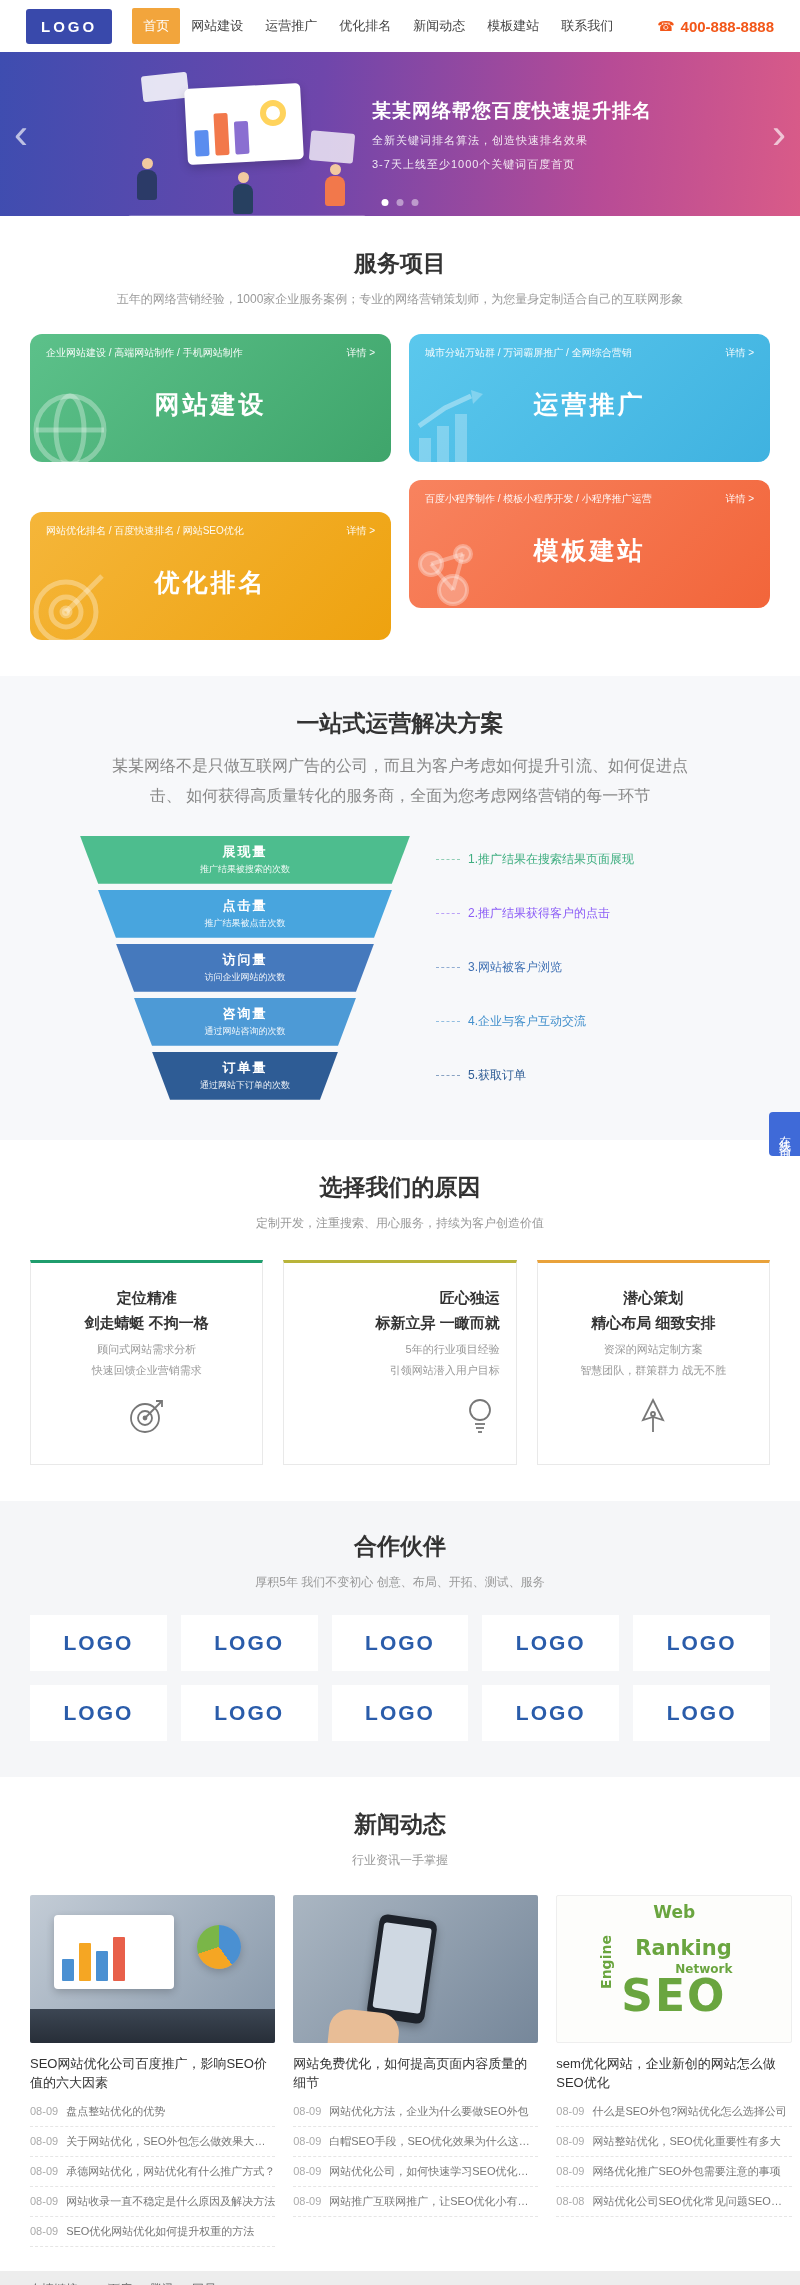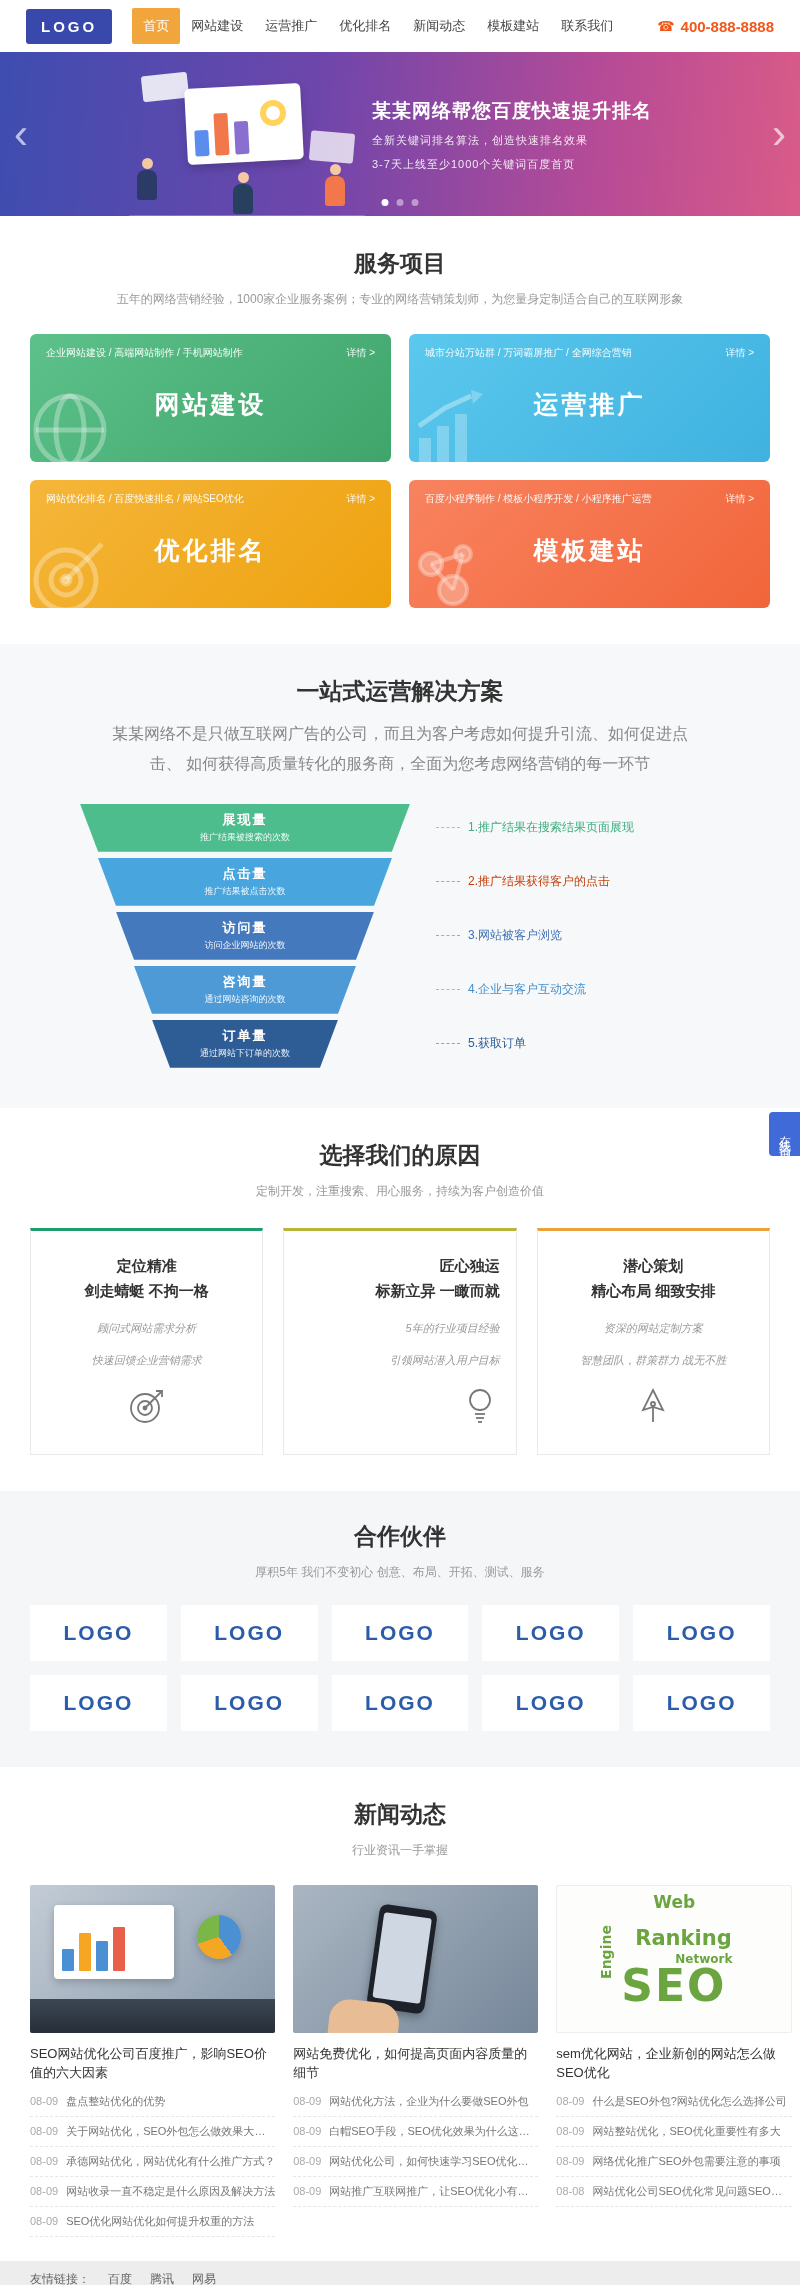--- a/index.html
+++ b/index.html
@@ -46,24 +46,24 @@
   .p3 { left:104px; top:100px; } .p3 .body { background:#274060; }
   .ill-ground { position:absolute; left:0; bottom:6px; width:238px; height:6px; background:rgba(255,255,255,.25); border-radius:3px; }
 
   
   .section { padding:32px 0 36px; }
   .sec-title { font-size:23px; text-align:center; color:#333; font-weight:bold; }
   .sec-sub { font-size:12px; color:#999; text-align:center; margin-top:12px; white-space:nowrap; overflow:hidden; }
 
   
   .svc-grid { display:grid; grid-template-columns:1fr 1fr; gap:18px; margin-top:26px; }
-  .svc-card { position:relative; height:128px; border-radius:6px; color:#fff; padding:12px 16px; overflow:hidden; cursor:pointer; }
+  .svc-card { position:relative; height:128px; border-radius:12px; color:#fff; padding:12px 16px; overflow:hidden; cursor:pointer; }
   .c1 { background:linear-gradient(135deg,#5cc18a,#3fa56b); }
   .c2 { background:linear-gradient(135deg,#5bc8ed,#3fb2e0); }
-  .c3 { background:linear-gradient(135deg,#f5b63a,#eea20f); }
+  .c3 { background:linear-gradient(135deg,#f5b63a,#eea20f);margin-top:32px; }
   .c4 { background:linear-gradient(135deg,#f8835f,#f2653a); }
   .svc-top { display:flex; justify-content:space-between; font-size:10px; opacity:.95; }
   .svc-detail { cursor:pointer; }
   .svc-name { text-align:center; font-size:25px; font-weight:bold; margin-top:28px; letter-spacing:3px; }
   .svc-icon { position:absolute; left:-8px; bottom:-20px; opacity:.9; }
 
   
   .solution { background:#f7f8fa; padding:32px 0 34px; }
   .sol-desc { font-size:16px; color:#888; text-align:center; line-height:1.9; margin-top:12px; }
   .funnel-wrap { width:680px; margin:24px auto 0; }
@@ -72,29 +72,29 @@
   .trap { height:48px; color:#fff; text-align:center; display:flex; flex-direction:column; justify-content:center; gap:2px; }
   .trap-name { font-size:13px; font-weight:bold; letter-spacing:2px; }
   .trap-desc { font-size:9px; opacity:.92; }
   .lv1 { width:330px; background:#4dbd8e; clip-path:polygon(0 0,100% 0,94.5% 100%,5.5% 100%); }
   .lv2 { width:294px; background:#48a5de; clip-path:polygon(0 0,100% 0,93.9% 100%,6.1% 100%); }
   .lv3 { width:258px; background:#4579bd; clip-path:polygon(0 0,100% 0,93% 100%,7% 100%); }
   .lv4 { width:222px; background:#4d9ad6; clip-path:polygon(0 0,100% 0,91.9% 100%,8.1% 100%); }
   .lv5 { width:186px; background:#2e5c95; clip-path:polygon(0 0,100% 0,90.3% 100%,9.7% 100%); }
   .funnel-label { font-size:12px; margin-left:6px; display:flex; align-items:center; gap:8px; white-space:nowrap; }
   .funnel-label::before { content:""; width:24px; border-top:1px dashed currentColor; opacity:.55; }
-  .t1 { color:#3fae80; } .t2 { color:#c2410c; } .t3 { color:#3f70b3; } .t4 { color:#418fcc; } .t5 { color:#2e5c95; }
+  .t1 { color:#3fae80; } .t2 { color:#8b5cf6; } .t3 { color:#3f70b3; } .t4 { color:#418fcc; } .t5 { color:#2e5c95; }
 
   
   .reasons { padding:32px 4px 36px; }
   .reason-grid { display:grid; grid-template-columns:repeat(3,1fr); gap:20px; margin-top:28px; }
   .reason-card { border:1px solid #e9e9e9; border-top:3px solid #1f9d6d; padding:22px 16px 24px; text-align:center; background:#fff; }
   .rc2 { border-top-color:#b9b43a;text-align:right; } .rc3 { border-top-color:#e9a23b; }
   .reason-t { font-size:15px; font-weight:bold; color:#333; line-height:1.7; }
-  .reason-d { font-size:11px; color:#999; margin-top:17px;font-style:italic; }
+  .reason-d { font-size:11px; color:#999; margin-top:6px; }
   .reason-d:first-of-type { margin-top:16px; }
   .reason-icon { margin-top:18px; }
 
   
   .partners { background:#f5f6f8; padding:30px 0 36px; }
   .logo-grid { display:grid; grid-template-columns:repeat(5,1fr); gap:14px; margin-top:24px; }
   .logo-box { background:#fff; height:56px; display:flex; align-items:center; justify-content:center; font-size:21px; font-weight:800; color:#2a5caa; letter-spacing:2px; cursor:pointer; }
 
   
   .news { padding:32px 0 24px; }

